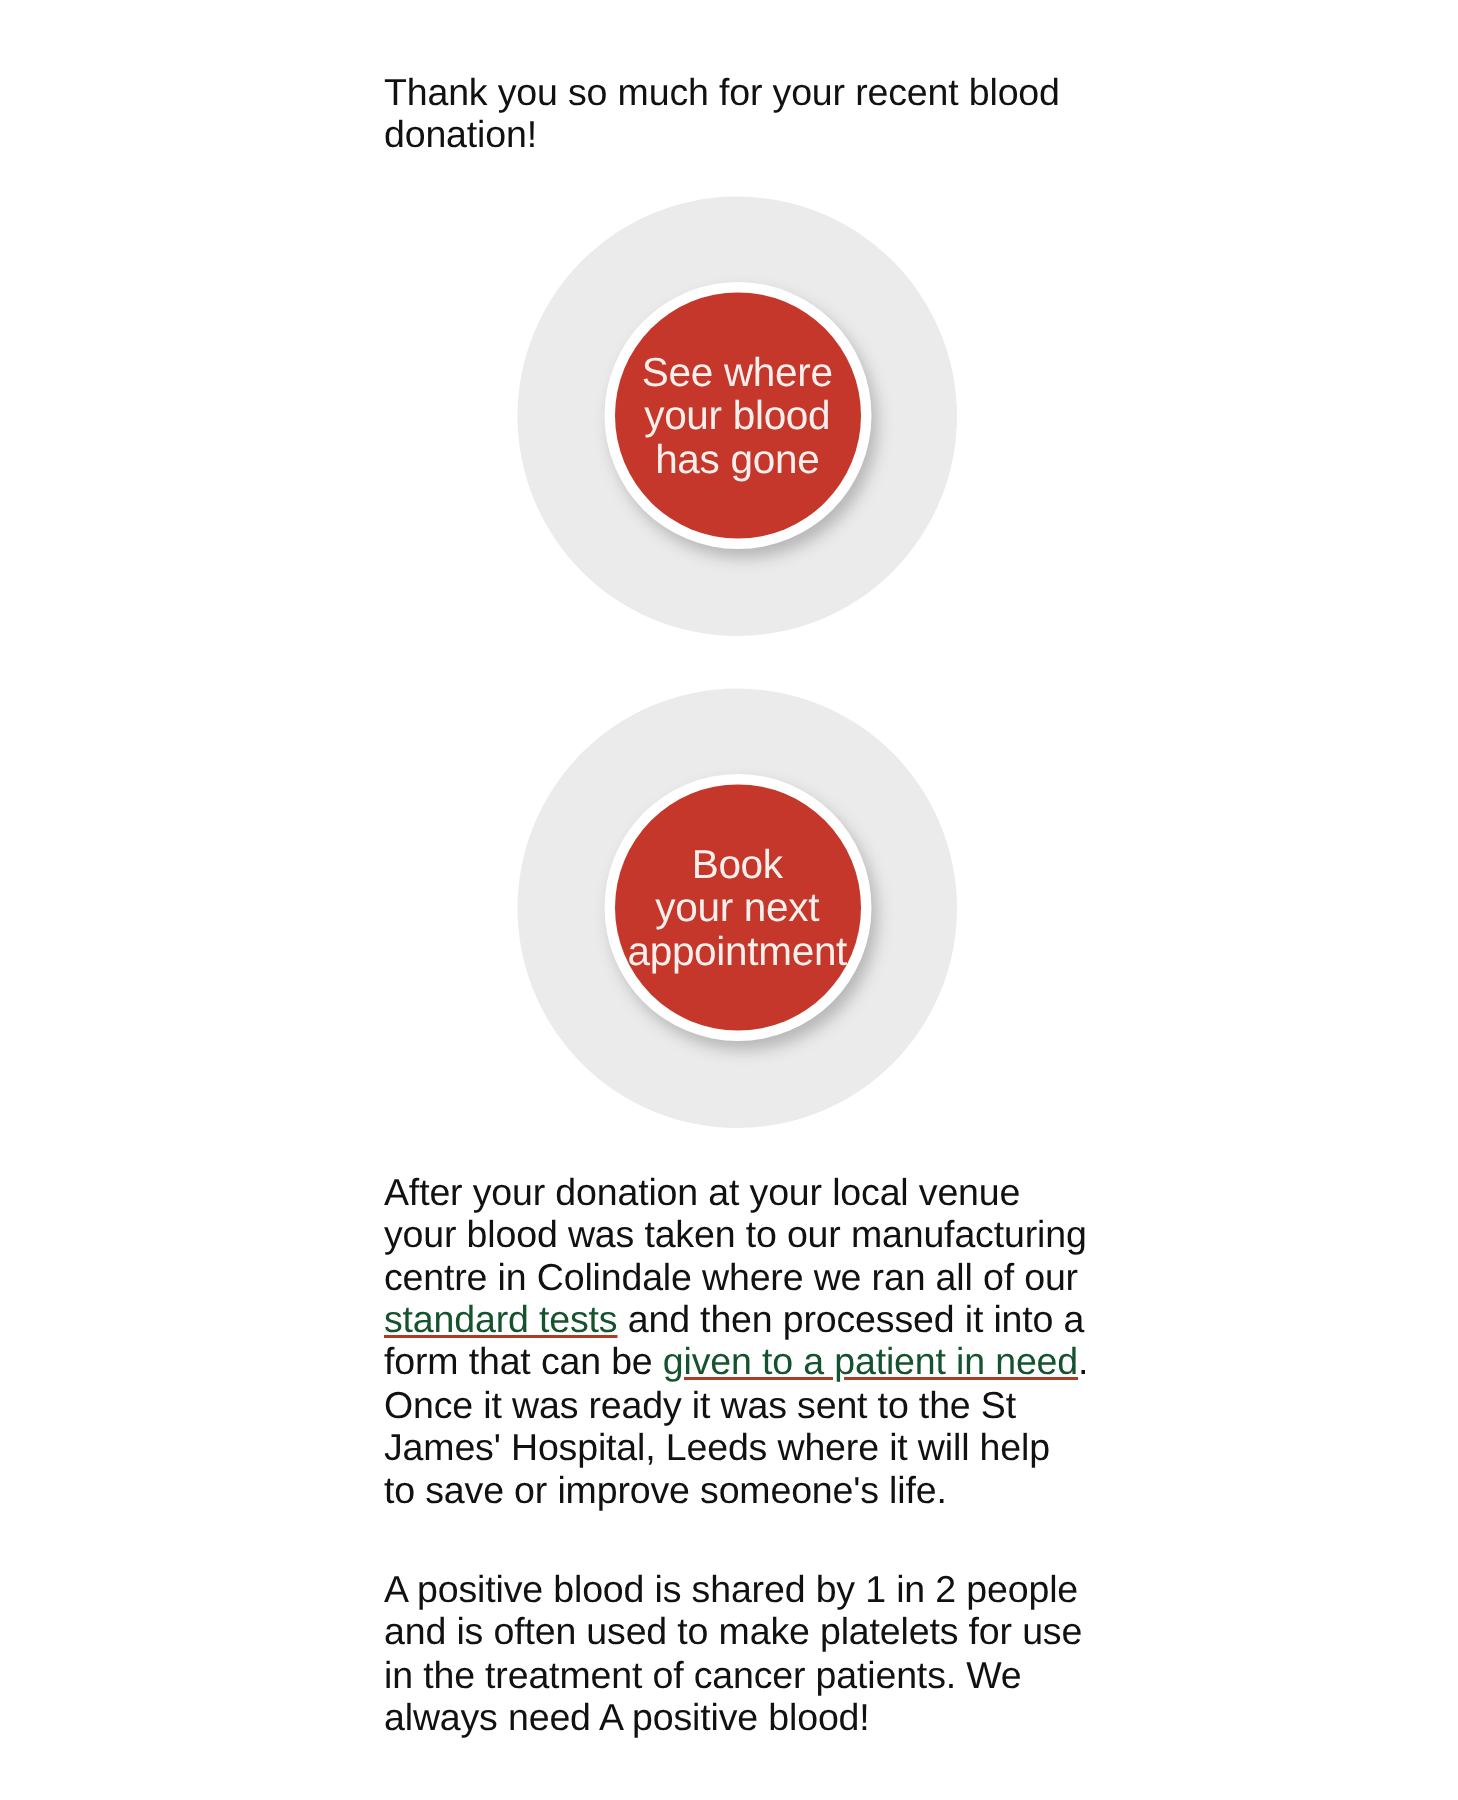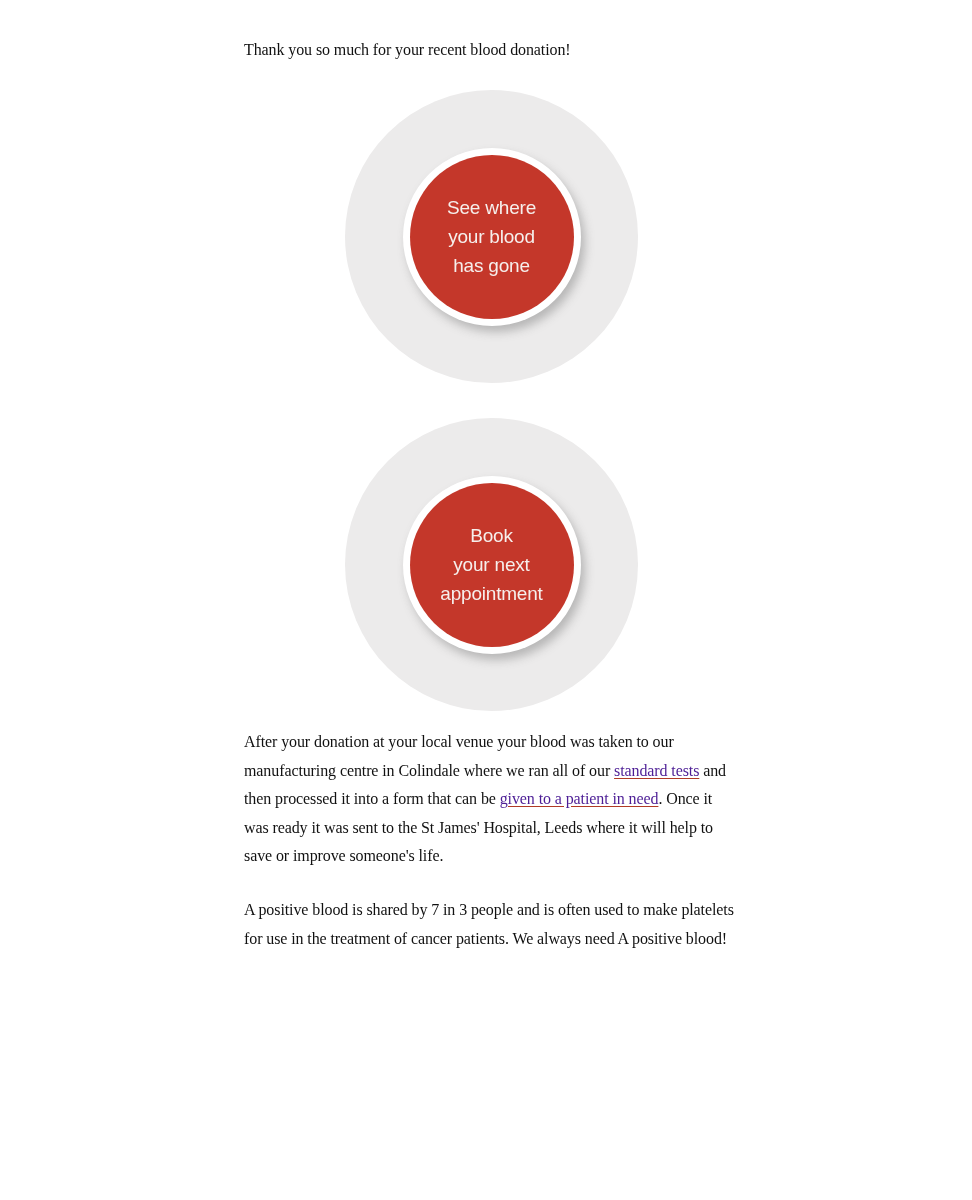--- a/index.html
+++ b/index.html
@@ -20,34 +20,33 @@
     height: 1200px;
     background: #ffffff;
   }
   .content {
     position: absolute;
     left: 240px;
     top: 0;
     width: 502px;
   }
   p.para {
-    font-size: 16px;
+    font-size: 25px;
     line-height: 28.4px;
-    margin: 4px;
+    margin: 16px;
     color: #111111;
     letter-spacing: -0.1px;
-    font-family: Liberation Serif, serif;
   }
   .p-intro1 { padding-top: 32px; }
   .p-intro2 { padding-top: 22px; }
   .p-body   { padding-top: 12px; }
   .p-tail   { padding-top: 22px; }
 
   a.inline-link {
-    color: #4c1d95;
+    color: #14532d;
     text-decoration: underline;
     text-decoration-color: #b03a26;
     text-underline-offset: 2px;
     cursor: pointer;
   }
 
   
   .buttons-block {
     position: relative;
     width: 502px;
@@ -85,21 +84,21 @@
     height: 164px;
     border-radius: 50%;
     background: #c4372a;
     display: flex;
     align-items: center;
     justify-content: center;
     text-align: center;
   }
   .disc-label {
     color: #f6efec;
-    font-size: 19px;
+    font-size: 27px;
     line-height: 29px;
     font-family: "Liberation Sans", sans-serif;
     white-space: pre-line;
     padding: 0 6px;
     letter-spacing: -0.2px;
   }
 </style>
 </head>
 <body>
 
@@ -128,16 +127,16 @@
 your next
 appointment</span>
           </div>
         </div>
       </div>
 
     </div>
 
     <p class="para p-body"><span>After your donation at your local venue your blood was taken to our manufacturing centre in Colindale where we ran all of our </span><a class="inline-link">standard tests</a><span> and then processed it into a form that can be </span><a class="inline-link">given to a patient in need</a><span>. Once it was ready it was sent to the St James' Hospital, Leeds where it will help to save or improve someone's life.</span></p>
 
-    <p class="para p-tail">A positive blood is shared by 7 in 3 people and is often used to make platelets for use in the treatment of cancer patients. We always need A positive blood!</p>
+    <p class="para p-tail">A positive blood is shared by 1 in 2 people and is often used to make platelets for use in the treatment of cancer patients. We always need A positive blood!</p>
 
   </div>
 </div>
 
 </body></html>

